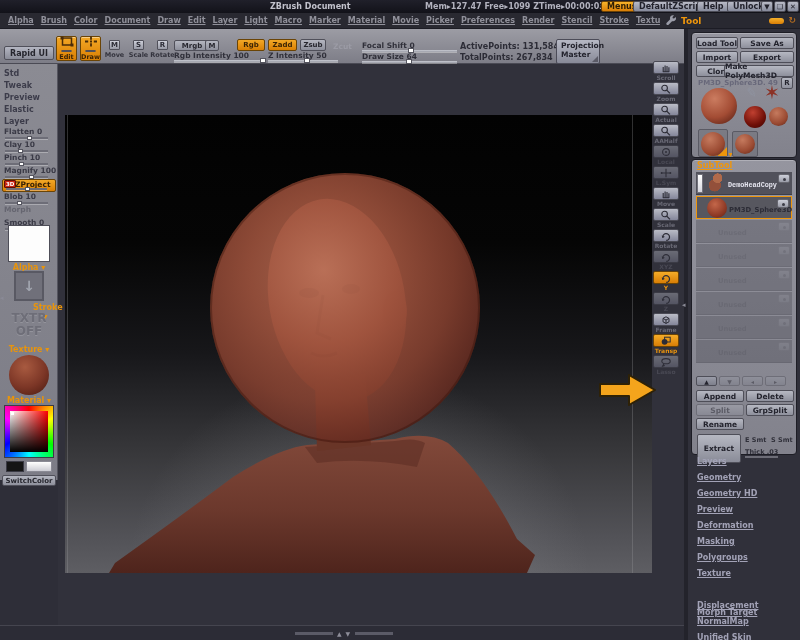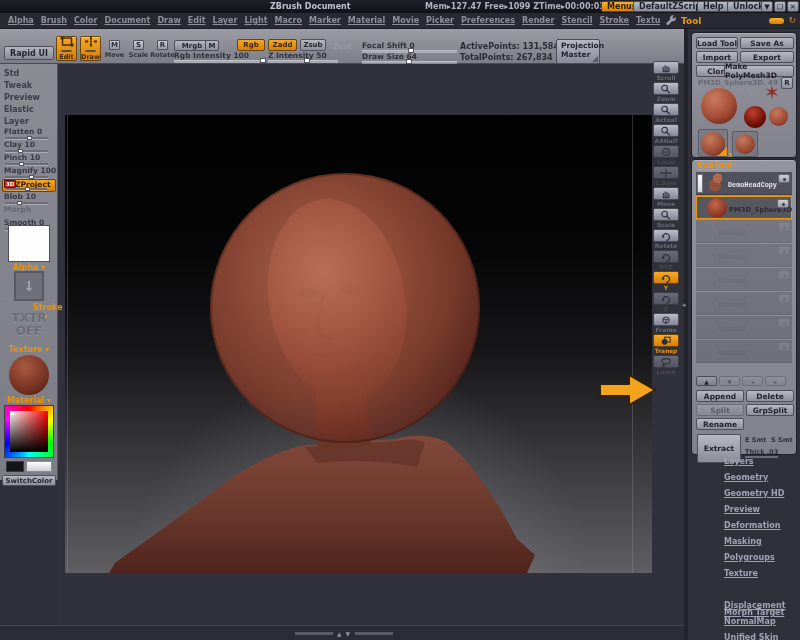--- a/index.html
+++ b/index.html
@@ -175,21 +175,21 @@
   .eye::after { content:""; position:absolute; left:4px; top:2.5px; width:3px; height:3px; border-radius:50%; background:#3c3c46; }
   .strow.t-unused .eye { opacity:.28; }
   .starrow { position:absolute; left:4px; display:flex; gap:2px; }
   .starr { width:21px; height:10px; background:linear-gradient(#9a9ca8,#7e808c); border:1px solid #4e4e58;
     border-radius:2px; font-size:6px; color:#23232d; display:flex; align-items:center; justify-content:center; }
   .extract-btn { position:absolute; left:5px; top:0; width:44px; height:29px;
     background:linear-gradient(#b6b8c2,#8a8c98); border:1px solid #4e4e58; border-radius:2px;
     font-size:7.5px; font-weight:bold; color:#23232d; display:flex; align-items:center; justify-content:center; }
   .ex-slider { font-size:6.5px; font-weight:bold; color:#30303a; position:absolute; white-space:nowrap; }
   .ex-track { position:absolute; left:0; right:0; bottom:-2px; height:2px; background:#6d6d77; }
-  .section-link { position:absolute; left:9px; font-size:8px; font-weight:bold; color:#a2a2b6; text-decoration:underline; white-space:nowrap;margin-left:27px; }
+  .section-link { position:absolute; left:9px; font-size:8px; font-weight:bold; color:#a2a2b6; text-decoration:underline; white-space:nowrap; }
 
   
   .bottombar { left:0; top:625px; width:688px; height:15px; background:#2c2c36; border-top:1px solid #45454f; z-index:20;
     display:flex; align-items:center; justify-content:center; gap:4px; }
   .traybar { width:38px; height:3px; background:#5b5b67; }
   .tray-arrows { font-size:6px; color:#8e8e9a; letter-spacing:1px; }
 </style>
 </head>
 <body>
 

